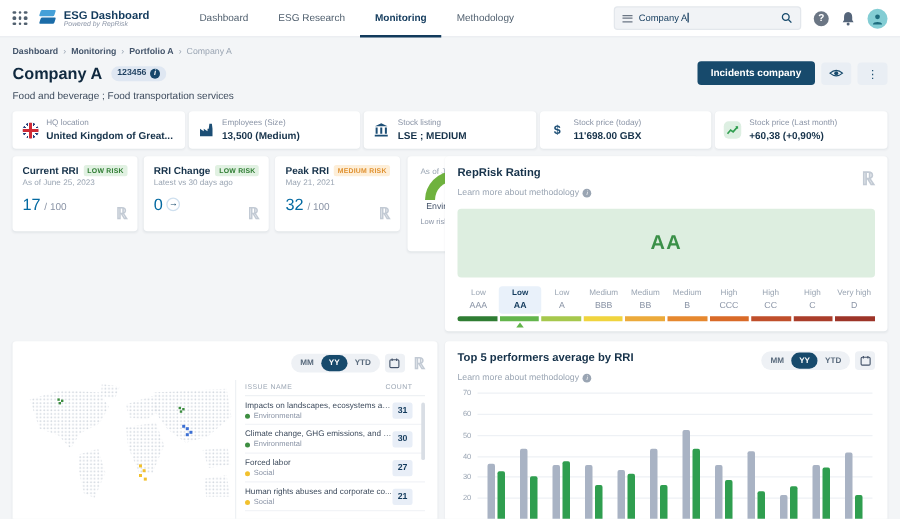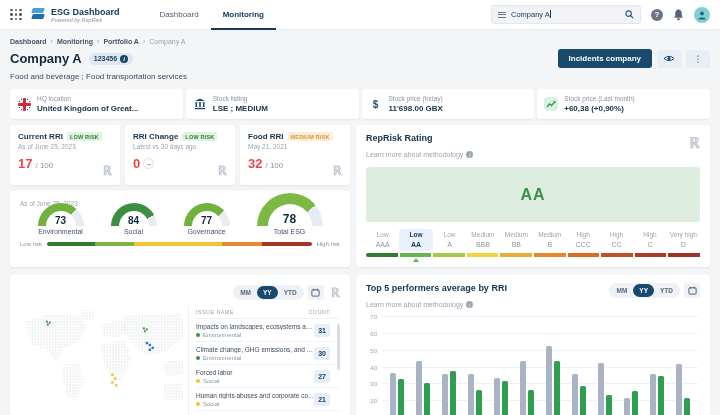--- a/index.html
+++ b/index.html
@@ -56,31 +56,31 @@
       linear-gradient(to bottom, transparent 41%, #cf2b36 41% 59%, transparent 59%),
       linear-gradient(to right, transparent 41%, #cf2b36 41% 59%, transparent 59%),
       linear-gradient(to bottom, transparent 33%, #fff 33% 67%, transparent 67%),
       linear-gradient(to right, transparent 33%, #fff 33% 67%, transparent 67%),
       linear-gradient(45deg, transparent 44%, #fff 44% 56%, transparent 56%),
       linear-gradient(-45deg, transparent 44%, #fff 44% 56%, transparent 56%),
       #27417e; }
   .dollar { font-size:10px; font-weight:bold; color:#1c4e75; }
   .trendbg { width:14px; height:14px; border-radius:4px; background:#ddefe2; display:flex; align-items:center; justify-content:center; }
   .row2 { margin-top:6px; display:flex; gap:6px; align-items:stretch; }
-  .row2-left { width:340px; display:flex; flex-direction:column; gap:6px; }
+  .row2-left { width:340px; display:flex; flex-direction:row; gap:6px; }
   .rri-row { display:flex; gap:5px; }
   .rri-card { flex:1; padding:7px 8px; position:relative; height:60px; }
   .rri-head { display:flex; align-items:center; gap:4px; }
   .rri-title { font-size:8px; font-weight:bold; color:#16324a; white-space:nowrap; }
   .badge { font-size:5.5px; font-weight:bold; border-radius:2px; padding:1.5px 3px; letter-spacing:.2px; white-space:nowrap; }
   .badge.green { background:#e1f1e2; color:#2e7d32; }
   .badge.orange { background:#fdeed8; color:#e0912f; }
   .rri-sub { font-size:6.5px; color:#9aa5b3; margin-top:2px; }
   .rri-val { margin-top:6px; display:flex; align-items:baseline; gap:3px; }
-  .rri-num { font-size:13px; font-weight:bold; color:#ef4444; }
+  .rri-num { font-size:13px; font-weight:normal; color:#0369a1; }
   .rri-suffix { font-size:8px; color:#8a94a6; }
   .arrow-circ { width:11px; height:11px; border:1px solid #cfe0ef; border-radius:50%; color:#174a6c; font-size:7px;
     display:inline-flex; align-items:center; justify-content:center; align-self:center; }
   .rlogo { position:absolute; right:8px; bottom:6px; font-size:13px; color:#c2cad4; font-weight:bold; }
   .rating-card { flex:1; padding:8px 10px; position:relative; }
   .card-title { font-size:9px; font-weight:bold; color:#16324a; }
   .methlink { font-size:7px; color:#9aa5b3; margin-top:2px; display:inline-flex; align-items:center; gap:3px; cursor:pointer; }
   .info-i { width:7px; height:7px; border-radius:50%; background:#9aa5b3; color:#fff; font-size:5px;
     display:inline-flex; align-items:center; justify-content:center; font-style:italic; }
   .rlogo-top { position:absolute; right:10px; top:7px; font-size:15px; color:#c2cad4; font-weight:bold; }
@@ -162,21 +162,23 @@
   <div class="logomark">
       <i class="t"></i>
       <i class="b"></i>
     </div>
   <div class="logotext">
     <div class="t1">ESG Dashboard</div>
     <div class="t2">Powered by RepRisk</div>
   </div>
   <div class="nav">
     <div class="nav-item">Dashboard</div>
+    <div class="nav-item">ESG Research</div>
     <div class="nav-item active">Monitoring</div>
+    <div class="nav-item">Methodology</div>
   </div>
   <div class="hdr-right">
     <div class="searchbox">
       <div class="hamb">
           <span></span>
           <span></span>
           <span></span>
         </div>
       <div class="searchtext"><span>Company A</span><span class="caret"></span></div>
       <svg width="9" height="9" viewBox="0 0 10 10">
@@ -230,20 +232,31 @@
   <div class="subtitle">Food and beverage ; Food transportation services</div>
 
   <div class="info-row">
     <div class="card icard">
       <span class="cicon">
           <span class="flag-uk"></span>
         </span>
       <div>
           <div class="icard-label">HQ location</div>
         <div class="icard-value">United Kingdom of Great...</div>
+        </div>
+    </div>
+    <div class="card icard">
+      <span class="cicon">
+        <svg width="12" height="12" viewBox="0 0 12 12">
+            <path d="M1 11 L1 5 L4 7 L4 5 L7 7 L7 5 L11 5 L11 11 Z M8 5 L8.5 1 L10.5 1 L11 5" fill="#1c4e75"></path>
+          </svg>
+      </span>
+      <div>
+          <div class="icard-label">Employees (Size)</div>
+        <div class="icard-value">13,500 (Medium)</div>
         </div>
     </div>
     <div class="card icard">
       <span class="cicon">
         <svg width="12" height="12" viewBox="0 0 12 12">
           <path d="M6 0.5 L11 3 L1 3 Z" fill="#1c4e75"></path>
           <rect x="1.5" y="4" width="1.6" height="5" fill="#1c4e75"></rect>
             <rect x="5.2" y="4" width="1.6" height="5" fill="#1c4e75"></rect>
           <rect x="8.9" y="4" width="1.6" height="5" fill="#1c4e75"></rect>
             <rect x="0.8" y="9.8" width="10.4" height="1.4" fill="#1c4e75"></rect>
@@ -301,21 +314,21 @@
           </div>
           <div class="rri-sub">Latest vs 30 days ago</div>
           <div class="rri-val">
             <span class="rri-num">0</span>
             <span class="arrow-circ">→</span>
           </div>
           <span class="rlogo">ℝ</span>
         </div>
         <div class="card rri-card">
           <div class="rri-head">
-            <span class="rri-title">Food RRI</span>
+            <span class="rri-title">Peak RRI</span>
             <span class="badge orange">MEDIUM RISK</span>
           </div>
           <div class="rri-sub">May 21, 2021</div>
           <div class="rri-val">
             <span class="rri-num">32</span>
             <span class="rri-suffix">/ 100</span>
           </div>
           <span class="rlogo">ℝ</span>
         </div>
       </div>

